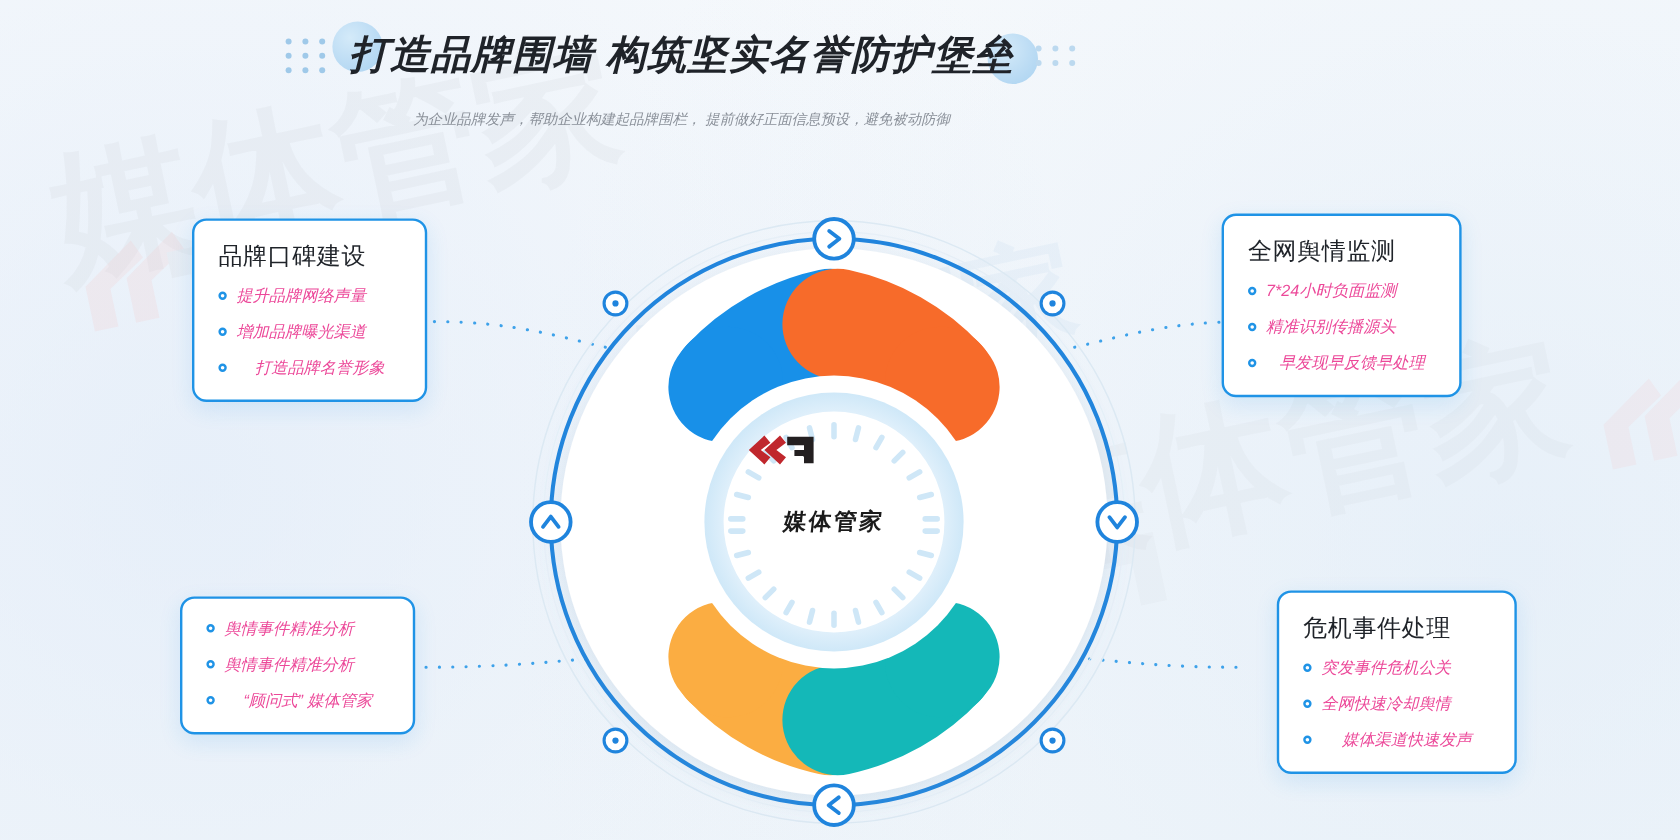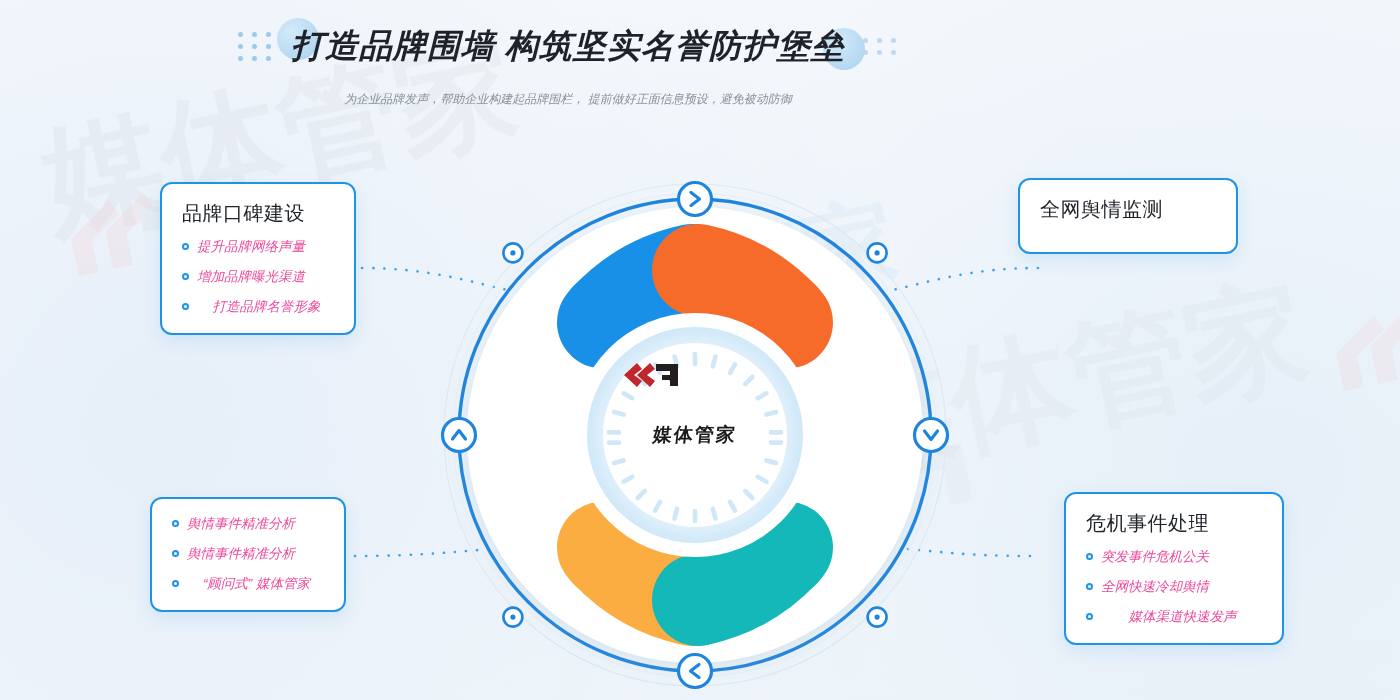--- a/index.html
+++ b/index.html
@@ -105,21 +105,21 @@
   
   .card {
     position:absolute;
     background:#ffffff;
     border:2px solid #1f93e6;
     border-radius:12px;
     box-shadow:0 6px 18px rgba(31,147,230,.13);
     padding:16px 18px 18px 20px;
   }
   .card.left  { width:196px; }
-  .card.right { width:220px; }
+  .card.right { width:200px; }
   .card-title {
     font-size:20px;
     font-weight:400;
     color:#1f2329;
     margin-bottom:11px;
     letter-spacing:.5px;
   }
   .card ul { list-style:none; }
   .card li {
     position:relative;
@@ -350,20 +350,25 @@
     <div class="card-title">品牌口碑建设</div>
     <ul>
       <li>提升品牌网络声量</li>
       <li>增加品牌曝光渠道</li>
       <li>打造品牌名誉形象</li>
     </ul>
   </div>
 
   <div class="card right" id="card-tr">
     <div class="card-title">全网舆情监测</div>
+    <ul>
+      <li>7*24小时负面监测</li>
+      <li>精准识别传播源头</li>
+      <li>早发现早反馈早处理</li>
+    </ul>
   </div>
 
   <div class="card left" id="card-bl">
     <ul>
       <li>舆情事件精准分析</li>
       <li>舆情事件精准分析</li>
       <li>“顾问式” 媒体管家</li>
     </ul>
   </div>
 

